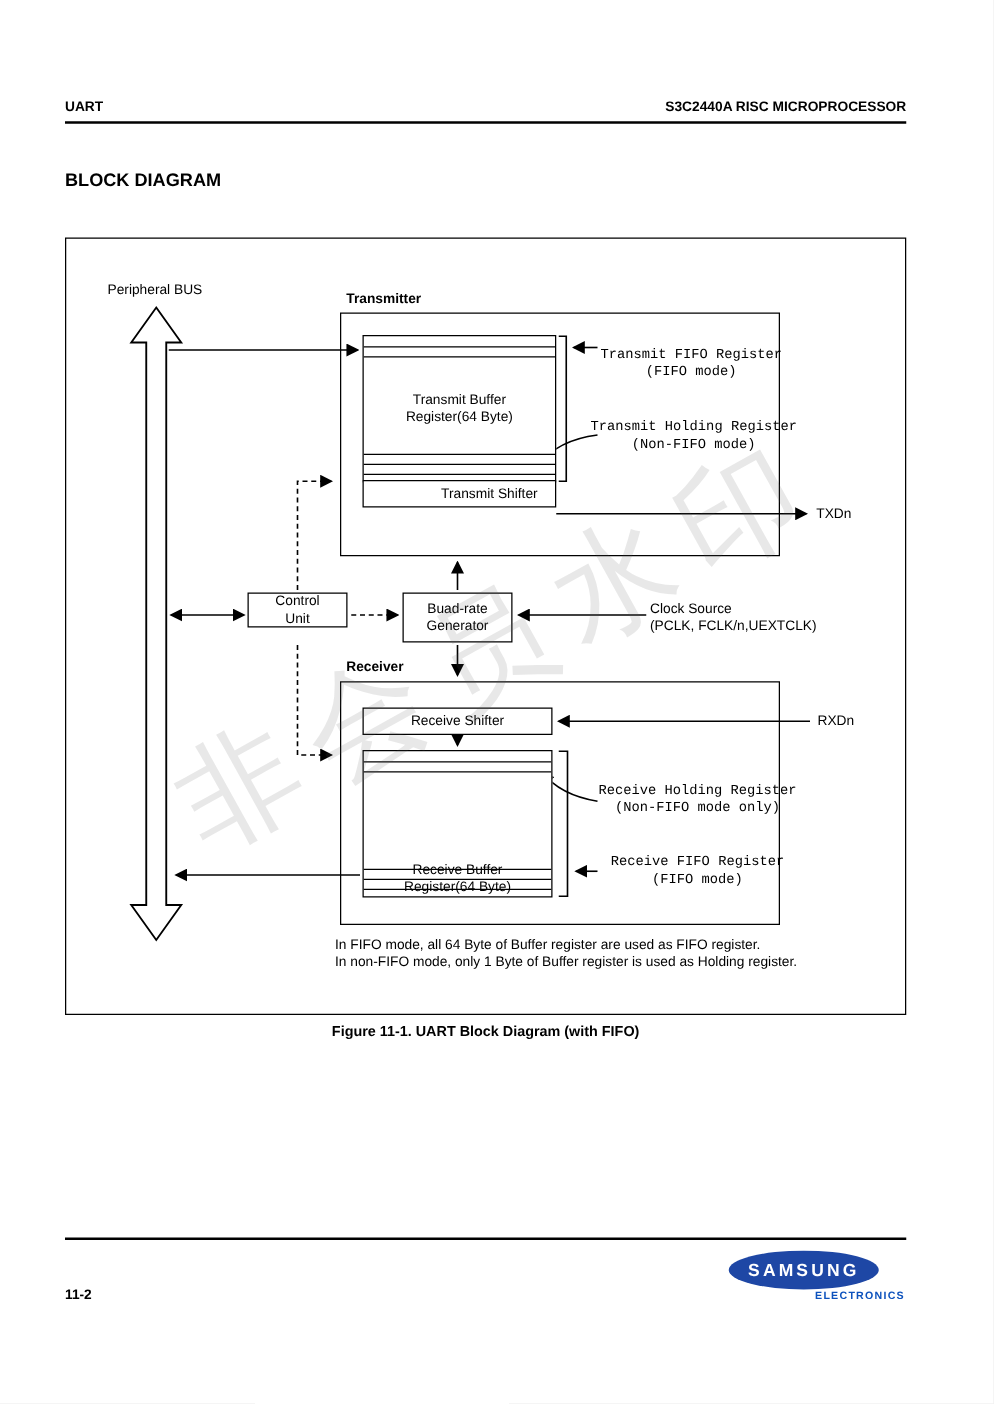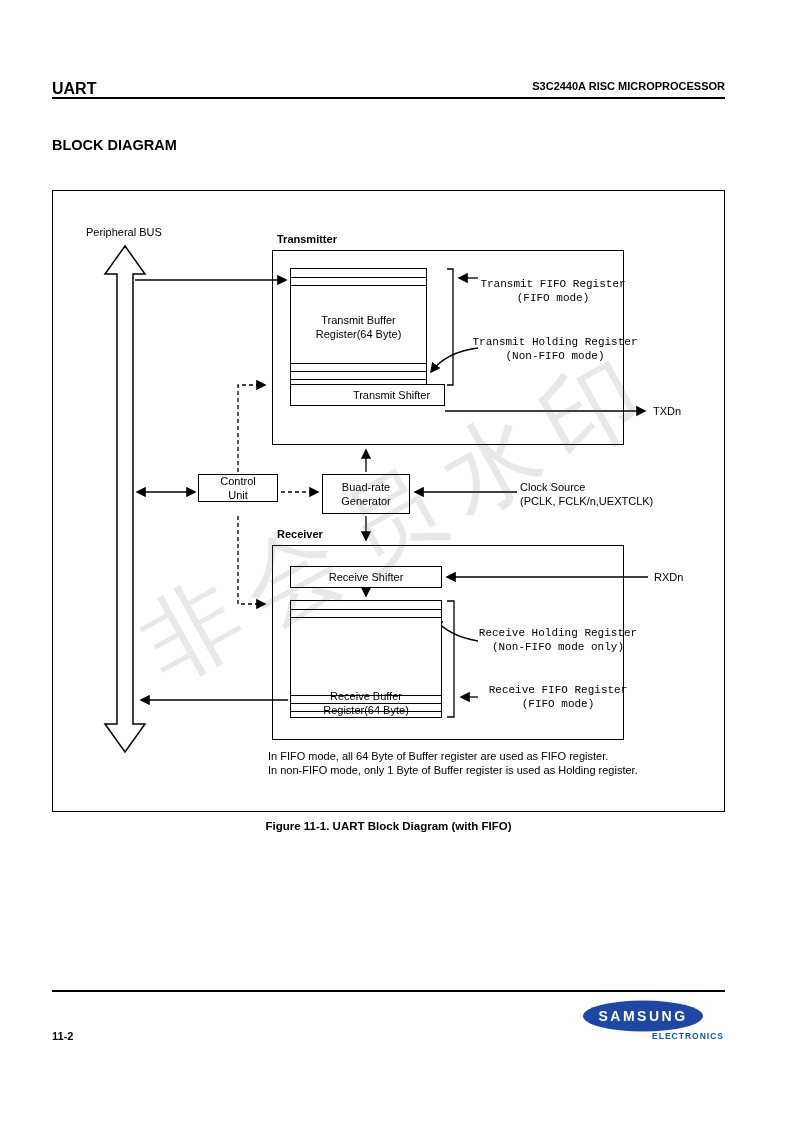--- a/index.html
+++ b/index.html
@@ -1,20 +1,20 @@
 <!DOCTYPE html>
 <html><head>
 <meta charset="utf-8">
 <style>
   * { margin:0; padding:0; box-sizing:border-box; }
   html,body { background:#e8e8e8; }
   body { font-family:"Liberation Sans","DejaVu Sans",sans-serif; color:#000; }
   .page { position:relative; width:795px; height:1123px; background:#fff; margin:0 auto; overflow:hidden; }
 
-  .hdr-left  { position:absolute; left:52px;  top:80px;  font-size:16px; font-weight:bold; }
+  .hdr-left  { position:absolute; left:52px;  top:80px;  font-size:11px; font-weight:bold; }
   .hdr-right { position:absolute; right:70px; top:80px;  font-size:11px; font-weight:bold; }
   .hdr-rule  { position:absolute; left:52px;  top:97px;  width:673px; height:2px; background:#000; }
 
   .section-title { position:absolute; left:52px; top:137px; font-size:14.5px; font-weight:bold; }
 
   .figure-border { position:absolute; left:52px; top:190px; width:673px; height:622px;
                    border:1.5px solid #000; background:#fff; z-index:1; }
 
   .outer-box { position:absolute; border:1.3px solid #000; background:#fff; z-index:2; }
   .connector-layer { position:absolute; left:0; top:0; z-index:3; pointer-events:none; }
@@ -81,21 +81,21 @@
       <line x1="478" y1="697" x2="461" y2="697" marker-end="url(#arr)"></line>
       <path d="M 447 601 L 454 601 L 454 717 L 447 717"></path>
       <line x1="288" y1="700" x2="141" y2="700" marker-end="url(#arr)"></line>
     </g>
   </svg>
 
   <div class="lbl" style="left:86px; top:225px;">Peripheral BUS</div>
   <div class="lbl bold" style="left:277px; top:232px;">Transmitter</div>
   <div class="lbl bold" style="left:277px; top:527px;">Receiver</div>
 
-  <div class="box" style="left:290px; top:268px; width:137px; height:118px;">
+  <div class="box" style="left:290px; top:268px; width:155px; height:118px;">
     <div class="rowline" style="top:8px"></div>
     <div class="rowline" style="top:16px"></div>
     <div class="rowline" style="top:94px"></div>
     <div class="rowline" style="top:102px"></div>
     <div class="rowline" style="top:110px"></div>
     <div>Transmit Buffer</div>
     <div>Register(64 Byte)</div>
   </div>
   <div class="box" style="left:290px; top:384px; width:155px; height:22px;padding-left:48px;">
     <div>Transmit Shifter</div>

